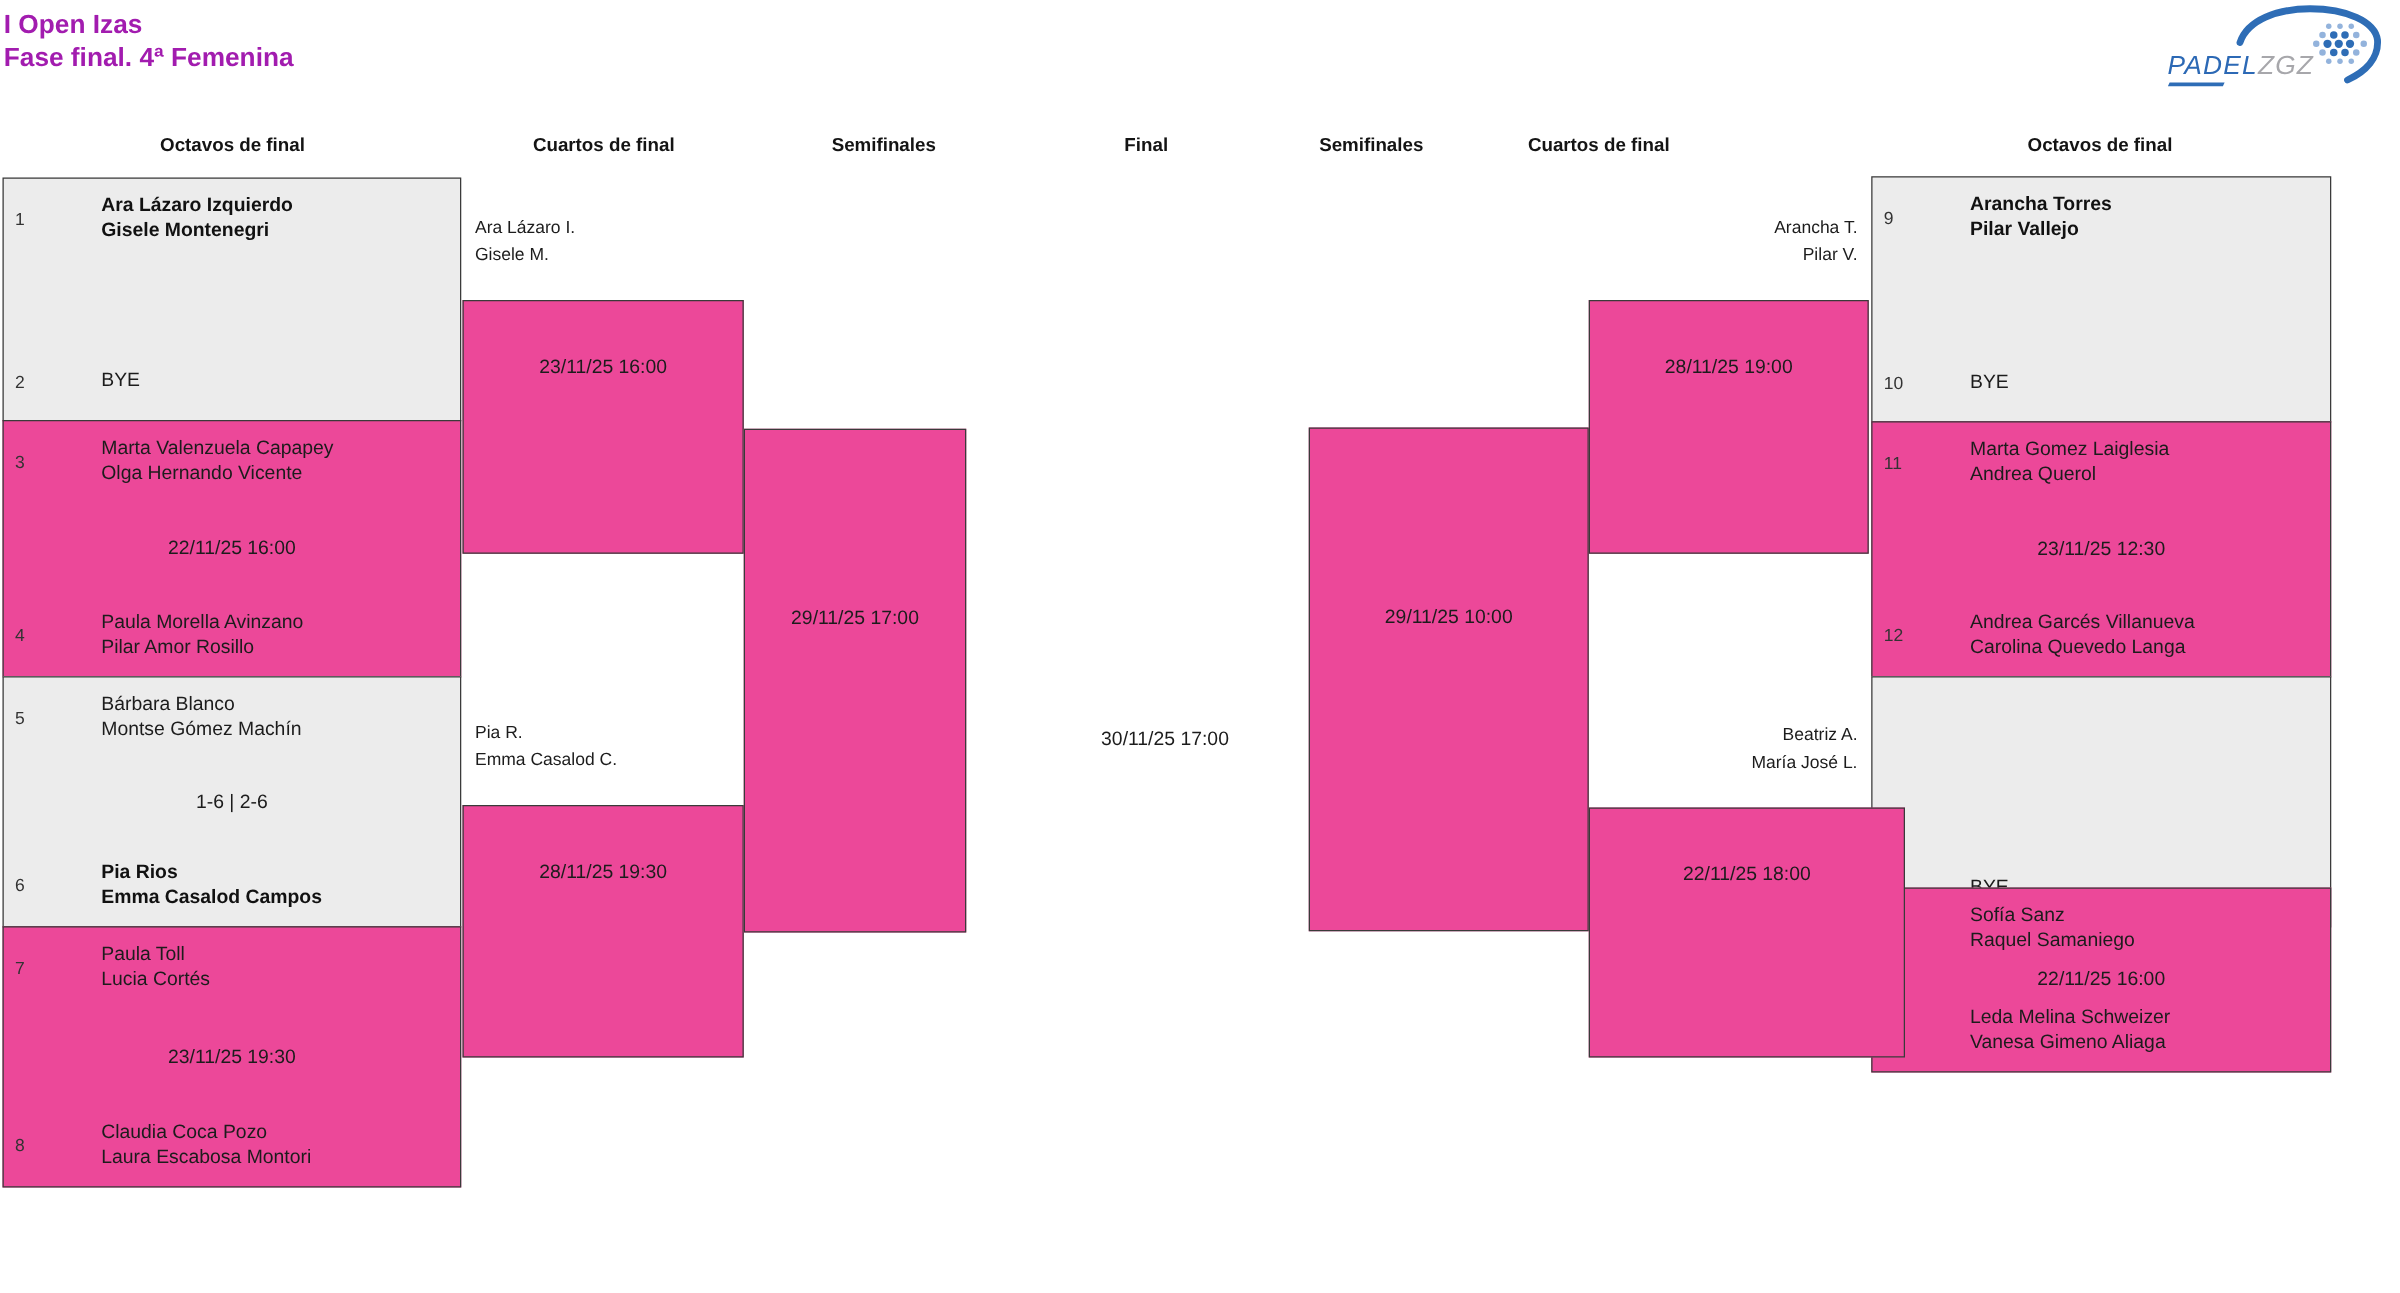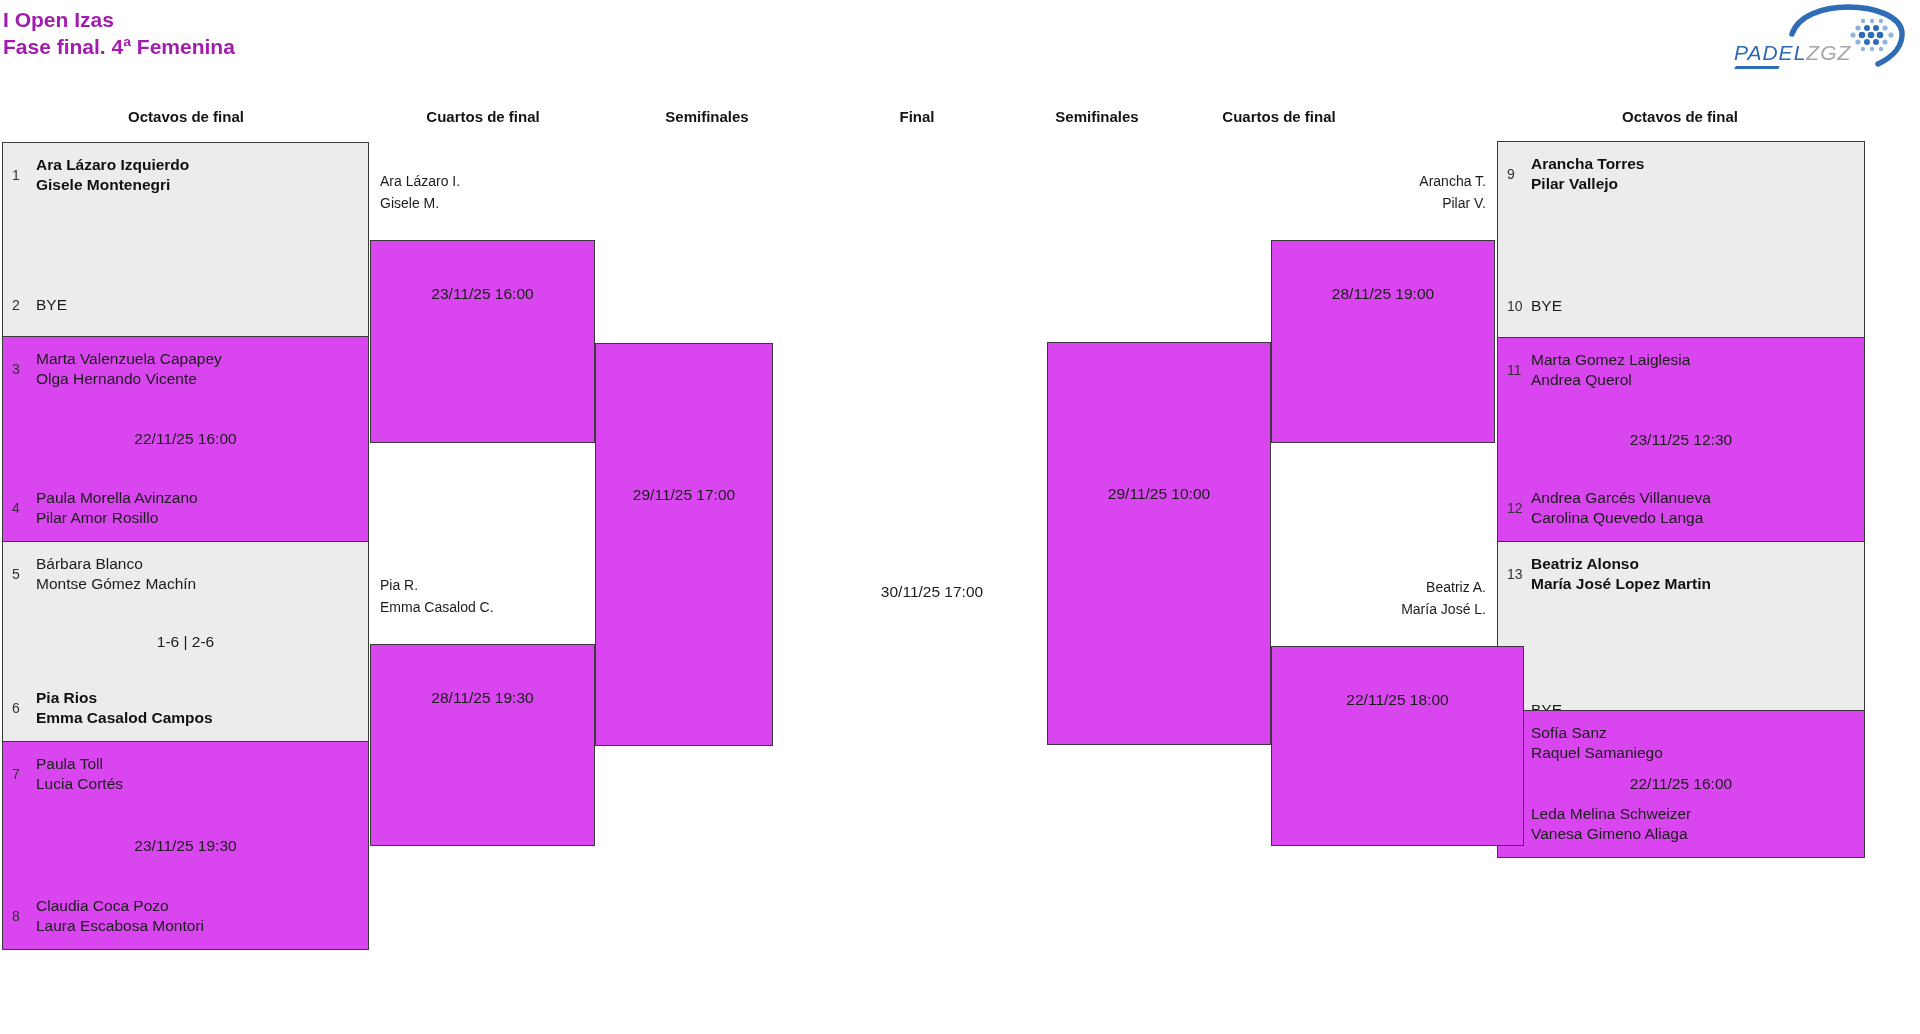--- a/index.html
+++ b/index.html
@@ -8,21 +8,21 @@
 
   
   .title{position:absolute;left:3px;top:6px;font-size:21px;font-weight:700;line-height:27px;color:#a21caf;}
 
   
   .rh{position:absolute;top:108px;transform:translateX(-50%);font-size:15px;font-weight:700;white-space:nowrap;color:#141414;}
   .rh.h-oct-l{left:186px}.rh.h-cua-l{left:483px}.rh.h-sem-l{left:707px}.rh.h-fin{left:917px}
   .rh.h-sem-r{left:1097px}.rh.h-cua-r{left:1279px}.rh.h-oct-r{left:1680px}
 
   
-  .box{position:absolute;border:1px solid #3a3a3a;box-sizing:border-box;background:#d946ef;}
+  .box{position:absolute;border:1px solid #3a3a3a;box-sizing:border-box;background:#ec4899;}
   .box.shaded{background:#ececec;}
 
   
   .m-l1{left:2px;top:142px;width:367px;height:195px}
   .m-l2{left:2px;top:336px;width:367px;height:206px}
   .m-l3{left:2px;top:541px;width:367px;height:201px}
   .m-l4{left:2px;top:741px;width:367px;height:209px}
   .m-r1{left:1497px;top:141px;width:368px;height:197px}
   .m-r2{left:1497px;top:337px;width:368px;height:205px}
   .m-r3{left:1497px;top:541px;width:368px;height:201px}
@@ -36,21 +36,21 @@
   .s-l{left:595px;top:343px;width:178px;height:403px}
   .s-r{left:1047px;top:342px;width:224px;height:403px}
 
   
   .entry{position:absolute;left:9px;right:6px;display:flex;align-items:center;gap:4px;white-space:nowrap;}
   .entry.top{top:12px}
   .entry.bottom{bottom:13px}
   .entry.bottom.bye{bottom:21px}
   .seed{min-width:20px;font-size:14px;color:#333;}
   .names{font-size:15.5px;line-height:20px;color:#1c1c1c;}
-  .names span{display:block;}
+  .names span{display:block;margin-left:45px;}
   .names.win{font-weight:700;color:#111;}
 
   .minfo{position:absolute;left:0;right:0;top:50%;transform:translateY(-50%);
          text-align:center;font-size:15.5px;color:#1c1c1c;}
   .qdate{position:absolute;left:0;right:0;top:44px;text-align:center;font-size:15.5px;}
   .sdate{position:absolute;left:0;right:0;top:142px;text-align:center;font-size:15.5px;}
 
   
   .wlabel{position:absolute;font-size:14px;line-height:22px;white-space:nowrap;color:#1c1c1c;}
   .wlabel span{display:block;}
@@ -223,27 +223,20 @@
     <div class="entry bottom">
       <span class="seed">12</span>
       <span class="names">
         <span>Andrea Garcés Villanueva</span>
         <span>Carolina Quevedo Langa</span>
       </span>
     </div>
   </div>
 
   <div class="box shaded m-r3">
-    <div class="entry top">
-      <span class="seed">13</span>
-      <span class="names win">
-        <span>Beatriz Alonso</span>
-        <span>María José Lopez Martin</span>
-      </span>
-    </div>
     <div class="minfo"></div>
     <div class="entry bottom bye">
       <span class="seed">14</span>
       <span class="names">
         <span>BYE</span>
       </span>
     </div>
   </div>
 
   <div class="box m-r4">

